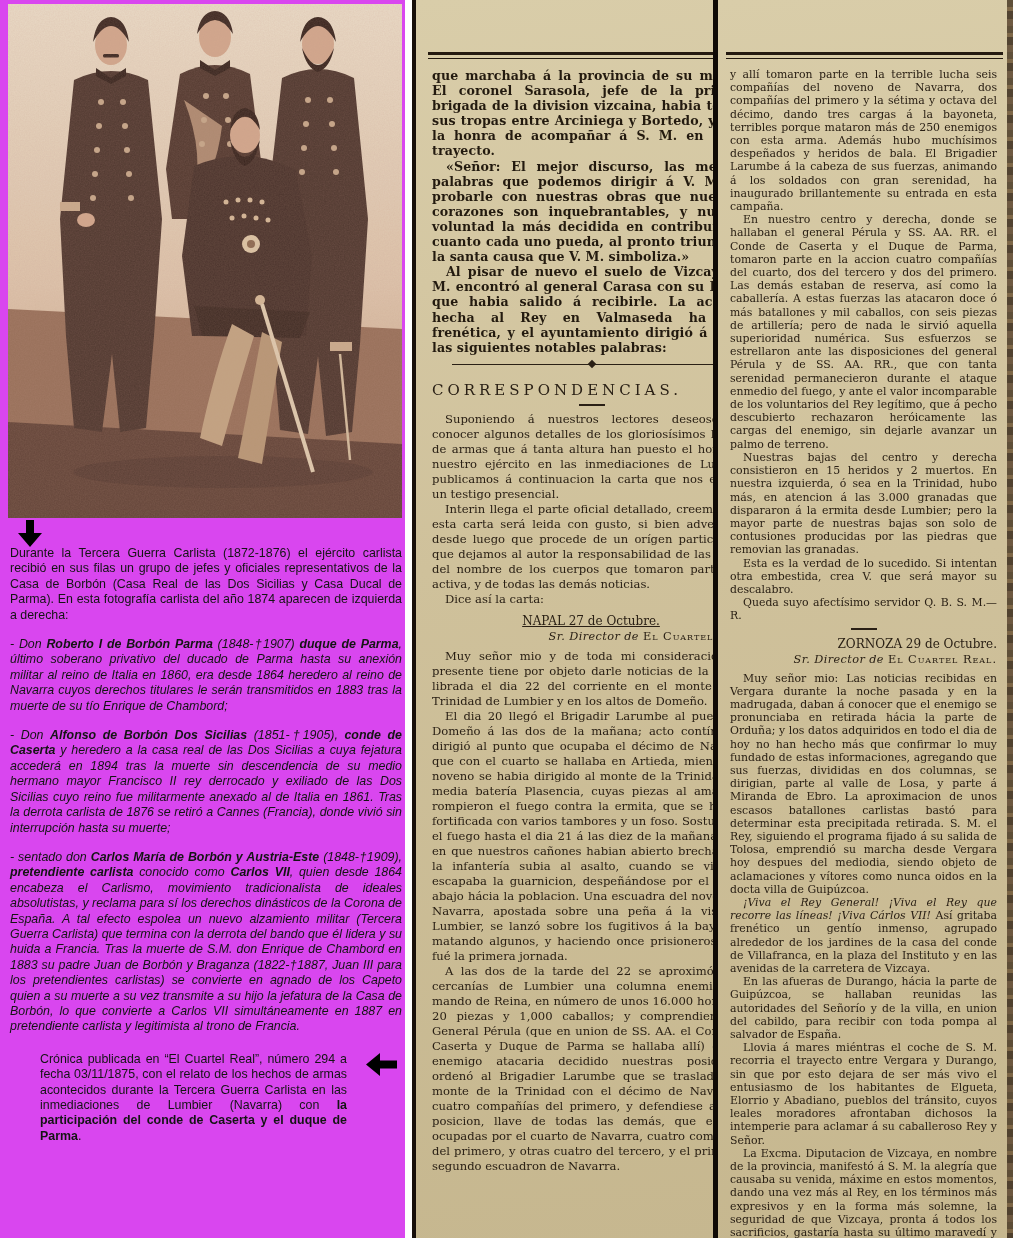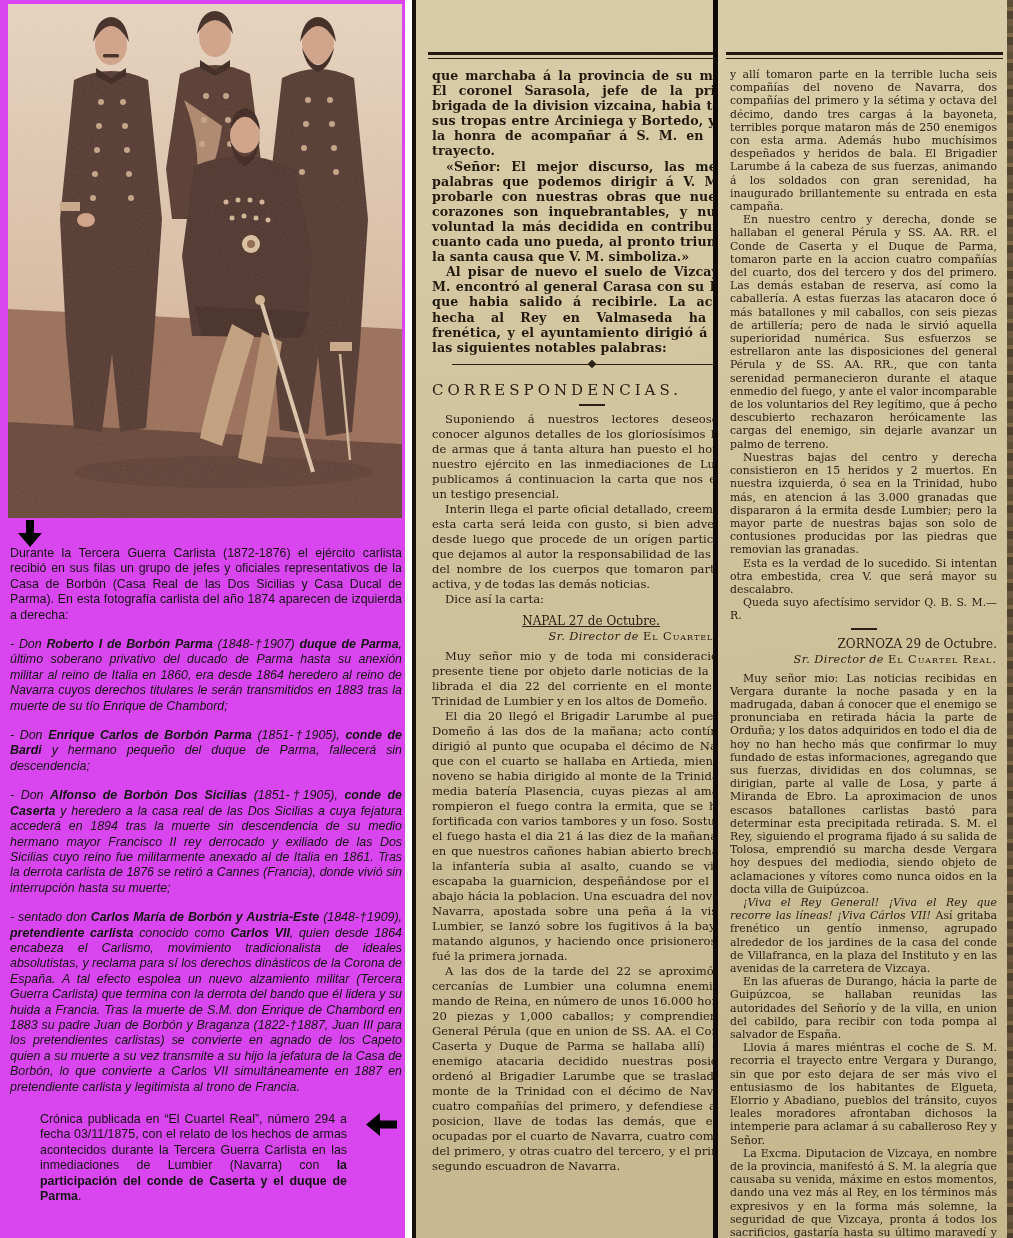--- a/index.html
+++ b/index.html
@@ -155,21 +155,20 @@
     </svg>
   </div>
 
   <svg class="arrow-down" width="26" height="27" viewBox="0 0 26 27">
     <path d="M9,0 h8 v13 h8 l-12,14 -12,-14 h8 z" fill="#000000"></path>
   </svg>
 
   <div class="annotation">
     <p>Durante la Tercera Guerra Carlista (1872-1876) el ejército carlista recibió en sus filas un grupo de jefes y oficiales representativos de la Casa de Borbón (Casa Real de las Dos Sicilias y Casa Ducal de Parma). En esta fotografía carlista del año 1874 aparecen de izquierda a derecha:</p>
     <p><span class="rt-i">- Don </span><span class="rt-bi">Roberto I de Borbón Parma</span><span class="rt-i"> (1848-†1907) </span><span class="rt-bi">duque de Parma</span><span class="rt-i">, último soberano privativo del ducado de Parma hasta su anexión militar al reino de Italia en 1860, era desde 1864 heredero al reino de Navarra cuyos derechos titulares le serán transmitidos en 1883 tras la muerte de su tío Enrique de Chambord;</span></p>
-    <p><span class="rt-i">- Don </span><span class="rt-bi">Enrique Carlos de Borbón Parma</span><span class="rt-i"> (1851-†1905), </span><span class="rt-bi">conde de Bardi</span><span class="rt-i"> y hermano pequeño del duque de Parma, fallecerá sin descendencia;</span></p>
     <p><span class="rt-i">- Don </span><span class="rt-bi">Alfonso de Borbón Dos Sicilias</span><span class="rt-i"> (1851-†1905), </span><span class="rt-bi">conde de Caserta</span><span class="rt-i"> y heredero a  la casa real de las Dos Sicilias a cuya fejatura accederá en 1894 tras la muerte sin descendencia de su medio hermano mayor Francisco II rey derrocado y exiliado de las Dos Sicilias cuyo reino fue militarmente anexado al de Italia en 1861. Tras la derrota carlista de 1876 se retiró a Cannes (Francia), donde vivió sin interrupción hasta su muerte;</span></p>
     <p><span class="rt-i"> - sentado don </span><span class="rt-bi">Carlos María de Borbón y Austria-Este</span><span class="rt-i"> (1848-†1909), </span><span class="rt-bi">pretendiente carlista</span><span class="rt-i"> conocido como </span><span class="rt-bi">Carlos VII</span><span class="rt-i">, quien desde 1864 encabeza el Carlismo, movimiento tradicionalista de ideales absolutistas, y reclama para sí los derechos dinásticos de la Corona de España. A tal efecto espolea un nuevo alzamiento militar (Tercera Guerra Carlista) que termina con la derrota del bando que él lidera y su huida a Francia. Tras la muerte de S.M. don Enrique de Chambord en 1883 su padre Juan de Borbón y Braganza (1822-†1887, Juan III para los pretendientes carlistas) se convierte en agnado de los Capeto quien a su muerte a su vez transmite a su hijo la jefatura de la Casa de Borbón, lo que convierte a Carlos VII simultáneamente en 1887 en pretendiente carlista y legitimista al trono de Francia.</span></p>
     <div class="caption-wrap">
       <p>Crónica publicada en  “El Cuartel Real”, número 294 a fecha 03/11/1875, con el relato de los hechos de armas acontecidos durante la Tercera Guerra Carlista en las inmediaciones de Lumbier (Navarra) con <span class="rt-b">la participación del conde de Caserta y el duque de Parma</span>.</p>
       <svg class="arrow-left" width="31" height="23" viewBox="0 0 31 23">
         <path d="M31,7.5 v8 H14 v7.5 L0,11.5 14,0 v7.5 z" fill="#000000"></path>
       </svg>
     </div>
   </div>
 </div>

